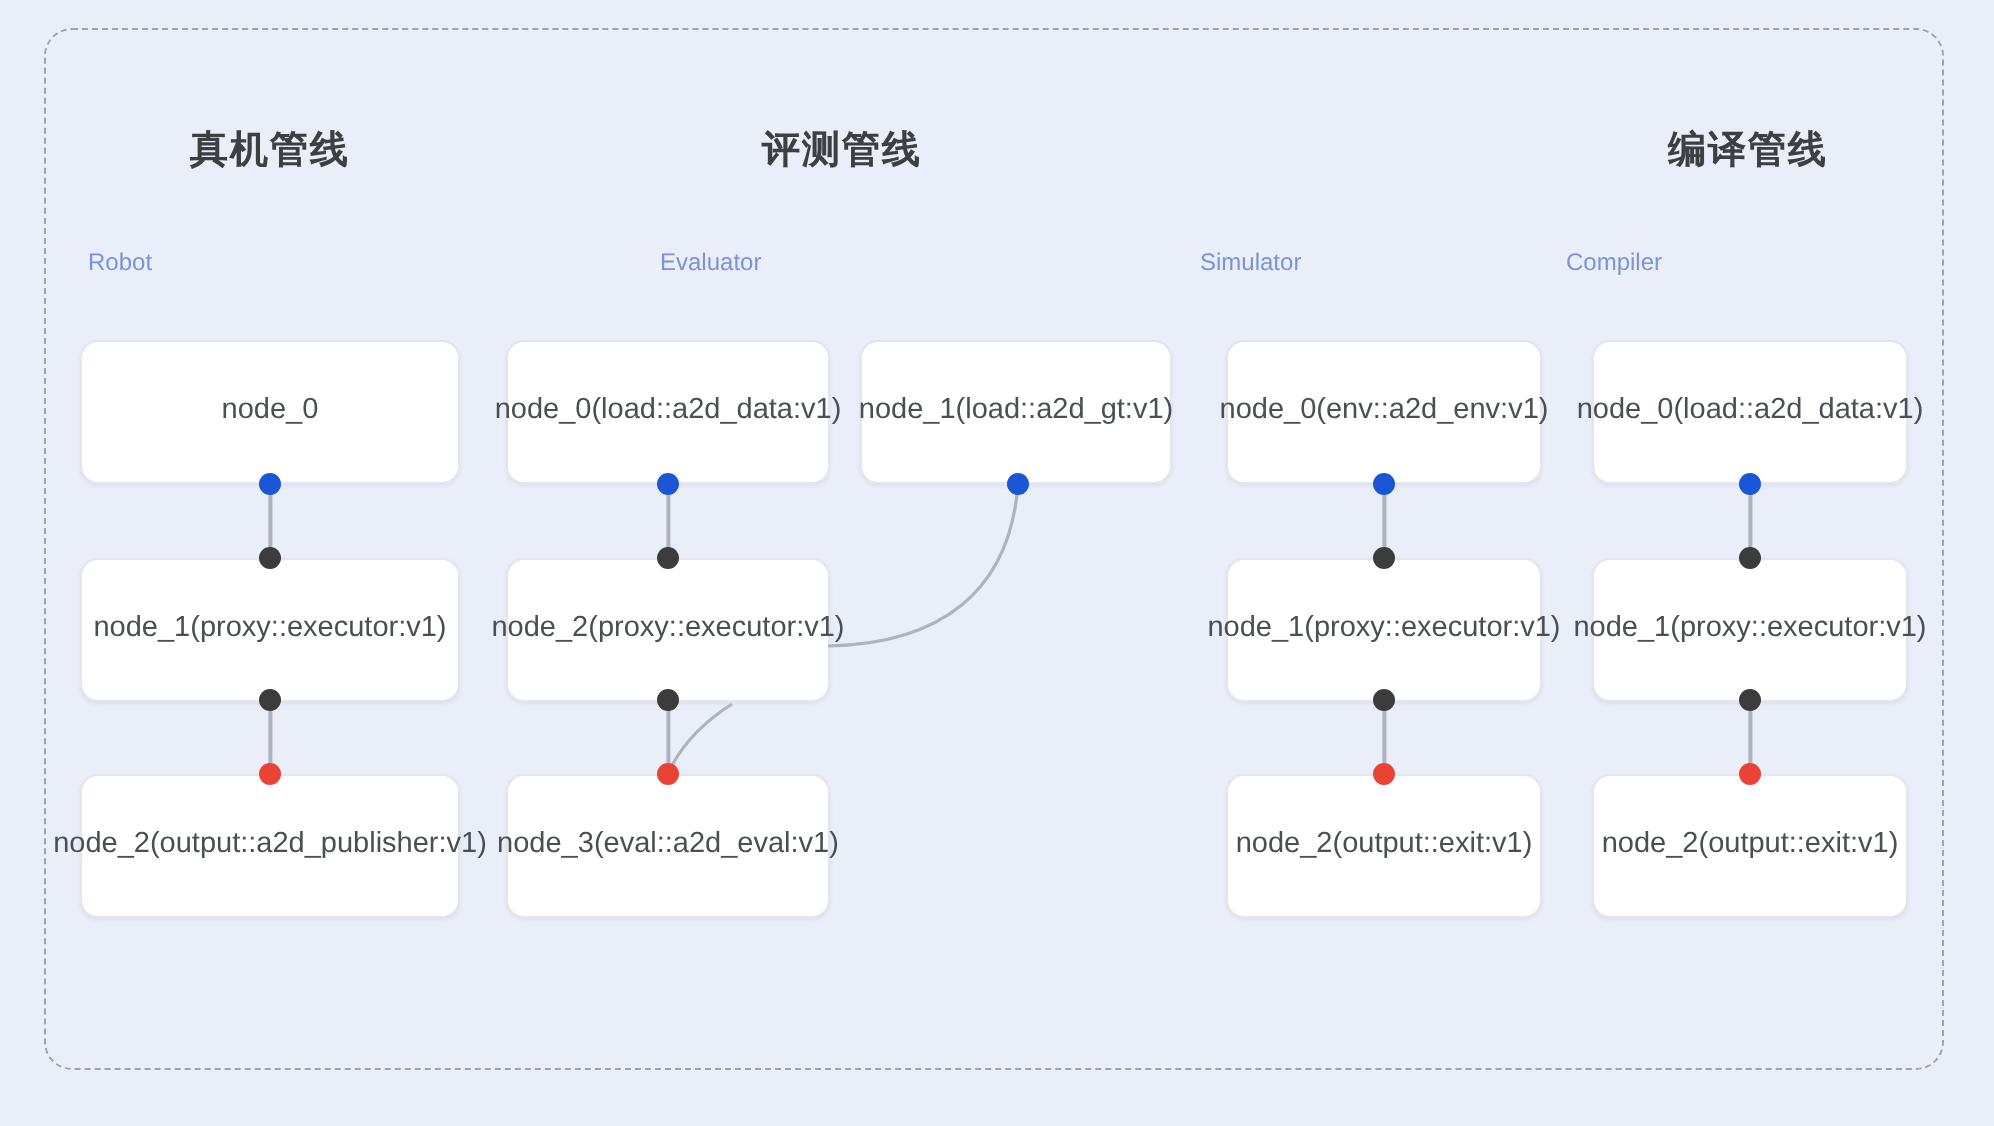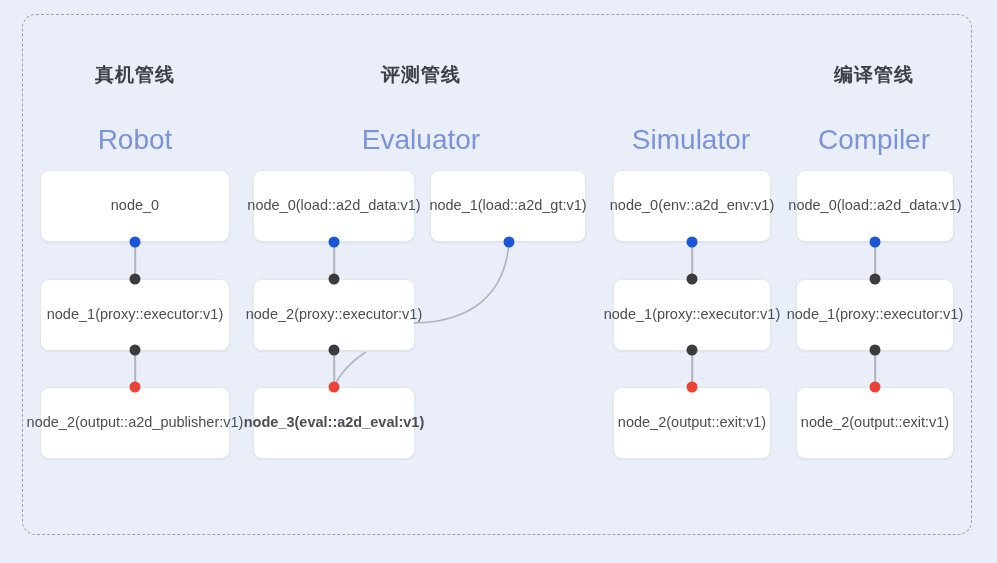--- a/index.html
+++ b/index.html
@@ -36,22 +36,21 @@
     position: absolute;
     text-align: center;
     font-size: 19px;
     font-weight: bold;
     color: #3c4043;
     letter-spacing: 1px;
     white-space: nowrap;
   }
   .col-title-en {
     position: absolute;
-    text-align: center;
-    font-size: 28px;
+    font-size: 12px;
     color: #7b93d8;
     white-space: nowrap;
   }
   .node {
     position: absolute;
     box-sizing: border-box;
     background: #ffffff;
     border: 1px solid #e2e6ee;
     border-radius: 9px;
     box-shadow: 0 1px 2px rgba(60,64,67,0.07);
@@ -164,21 +163,21 @@
   </div>
   <div class="port blue" style="left:509px; top:242px;"></div>
 
   <div class="node" style="left:253px; top:279px; width:162px; height:72px;">
     <span class="node-name">node_2</span>
     <span class="node-type">(proxy::executor:v1)</span>
   </div>
   <div class="port black" style="left:334px; top:279px;"></div>
   <div class="port black" style="left:334px; top:350px;"></div>
 
-  <div class="node" style="left:253px; top:387px; width:162px; height:72px;font-weight:bold;">
+  <div class="node" style="left:253px; top:387px; width:162px; height:72px;">
     <span class="node-name">node_3</span>
     <span class="node-type">(eval::a2d_eval:v1)</span>
   </div>
   <div class="port red" style="left:334px; top:387px;"></div>
 
   <div class="node" style="left:613px; top:170px; width:158px; height:72px;">
     <span class="node-name">node_0</span>
     <span class="node-type">(env::a2d_env:v1)</span>
   </div>
   <div class="port blue" style="left:692px; top:242px;"></div>

